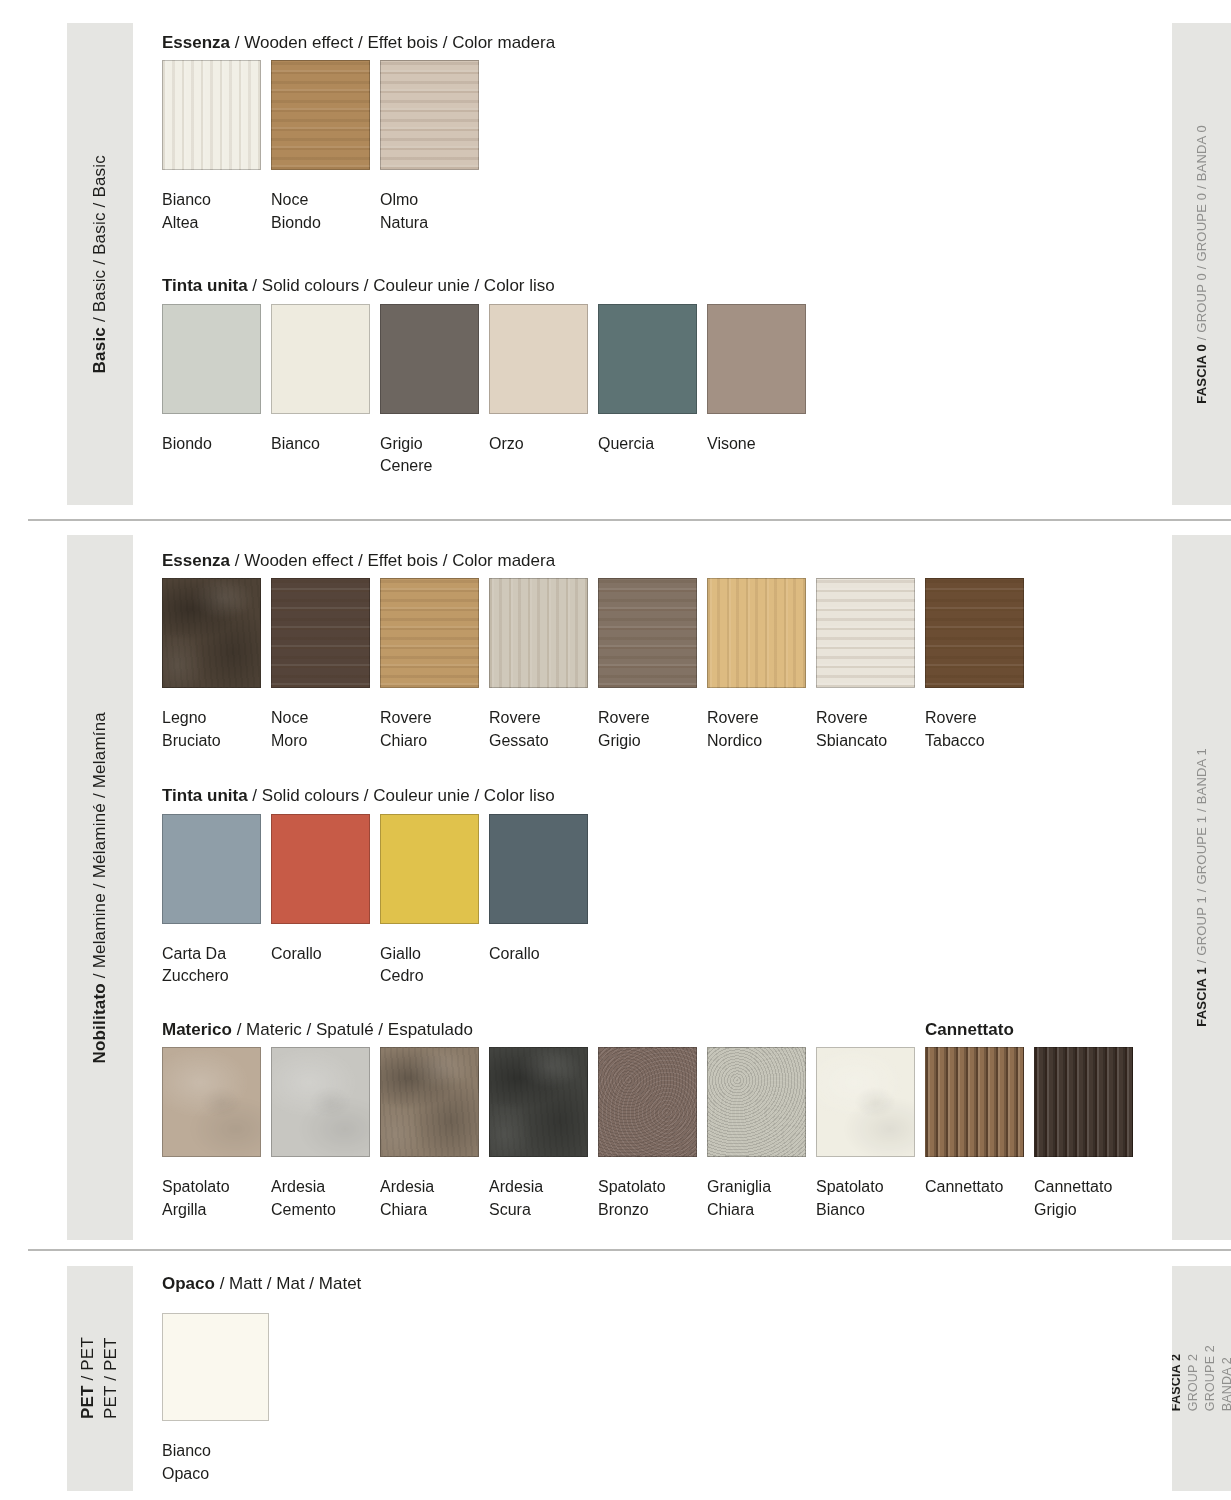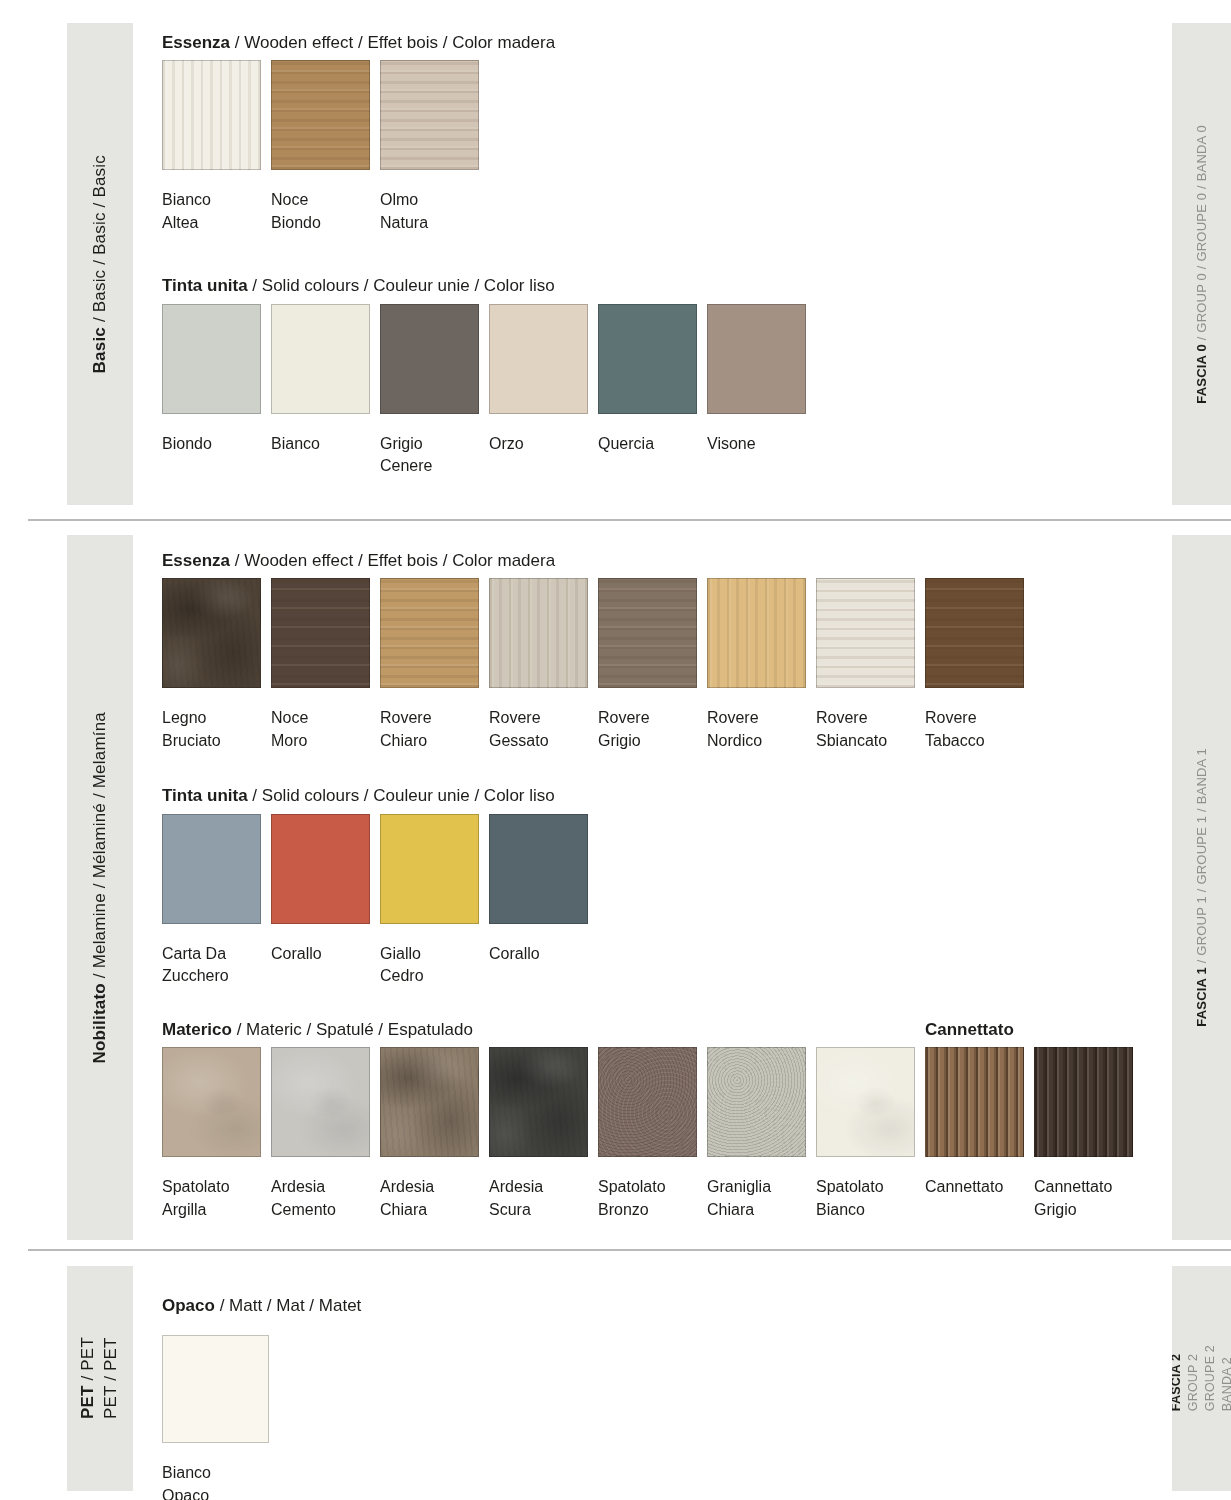--- a/index.html
+++ b/index.html
@@ -26,21 +26,21 @@
   .vtext b,.vlines b{font-weight:700;}
   .strip-right .vtext{font-size:13px;color:var(--muted_text);}
   .strip-right .vtext b{color:var(--text);}
   .vlines .vline{display:block;line-height:1.35;}
   .strip-right .vlines{font-size:12.5px;color:var(--muted_text);}
   .strip-right .vlines b{color:var(--text);}
 
   .content{flex:1;padding-left:29px;}
   .band-basic .content{padding-top:10px;}
   .band-nobilitato .content{padding-top:16px;}
-  .band-pet .content{padding-top:8px;margin-top:22px;}
+  .band-pet .content{padding-top:8px;}
 
   .gtitle{margin:0;font-size:17px;font-weight:400;line-height:1.12;}
   .gtitle b{font-weight:700;}
   .title-row{position:relative;}
   .cannettato-title{position:absolute;left:763px;top:0;font-size:17px;font-weight:700;line-height:1.12;}
 
   .mt-42{margin-top:42px;}
   .mt-34{margin-top:34px;}
   .mt-40{margin-top:32px;}
 

